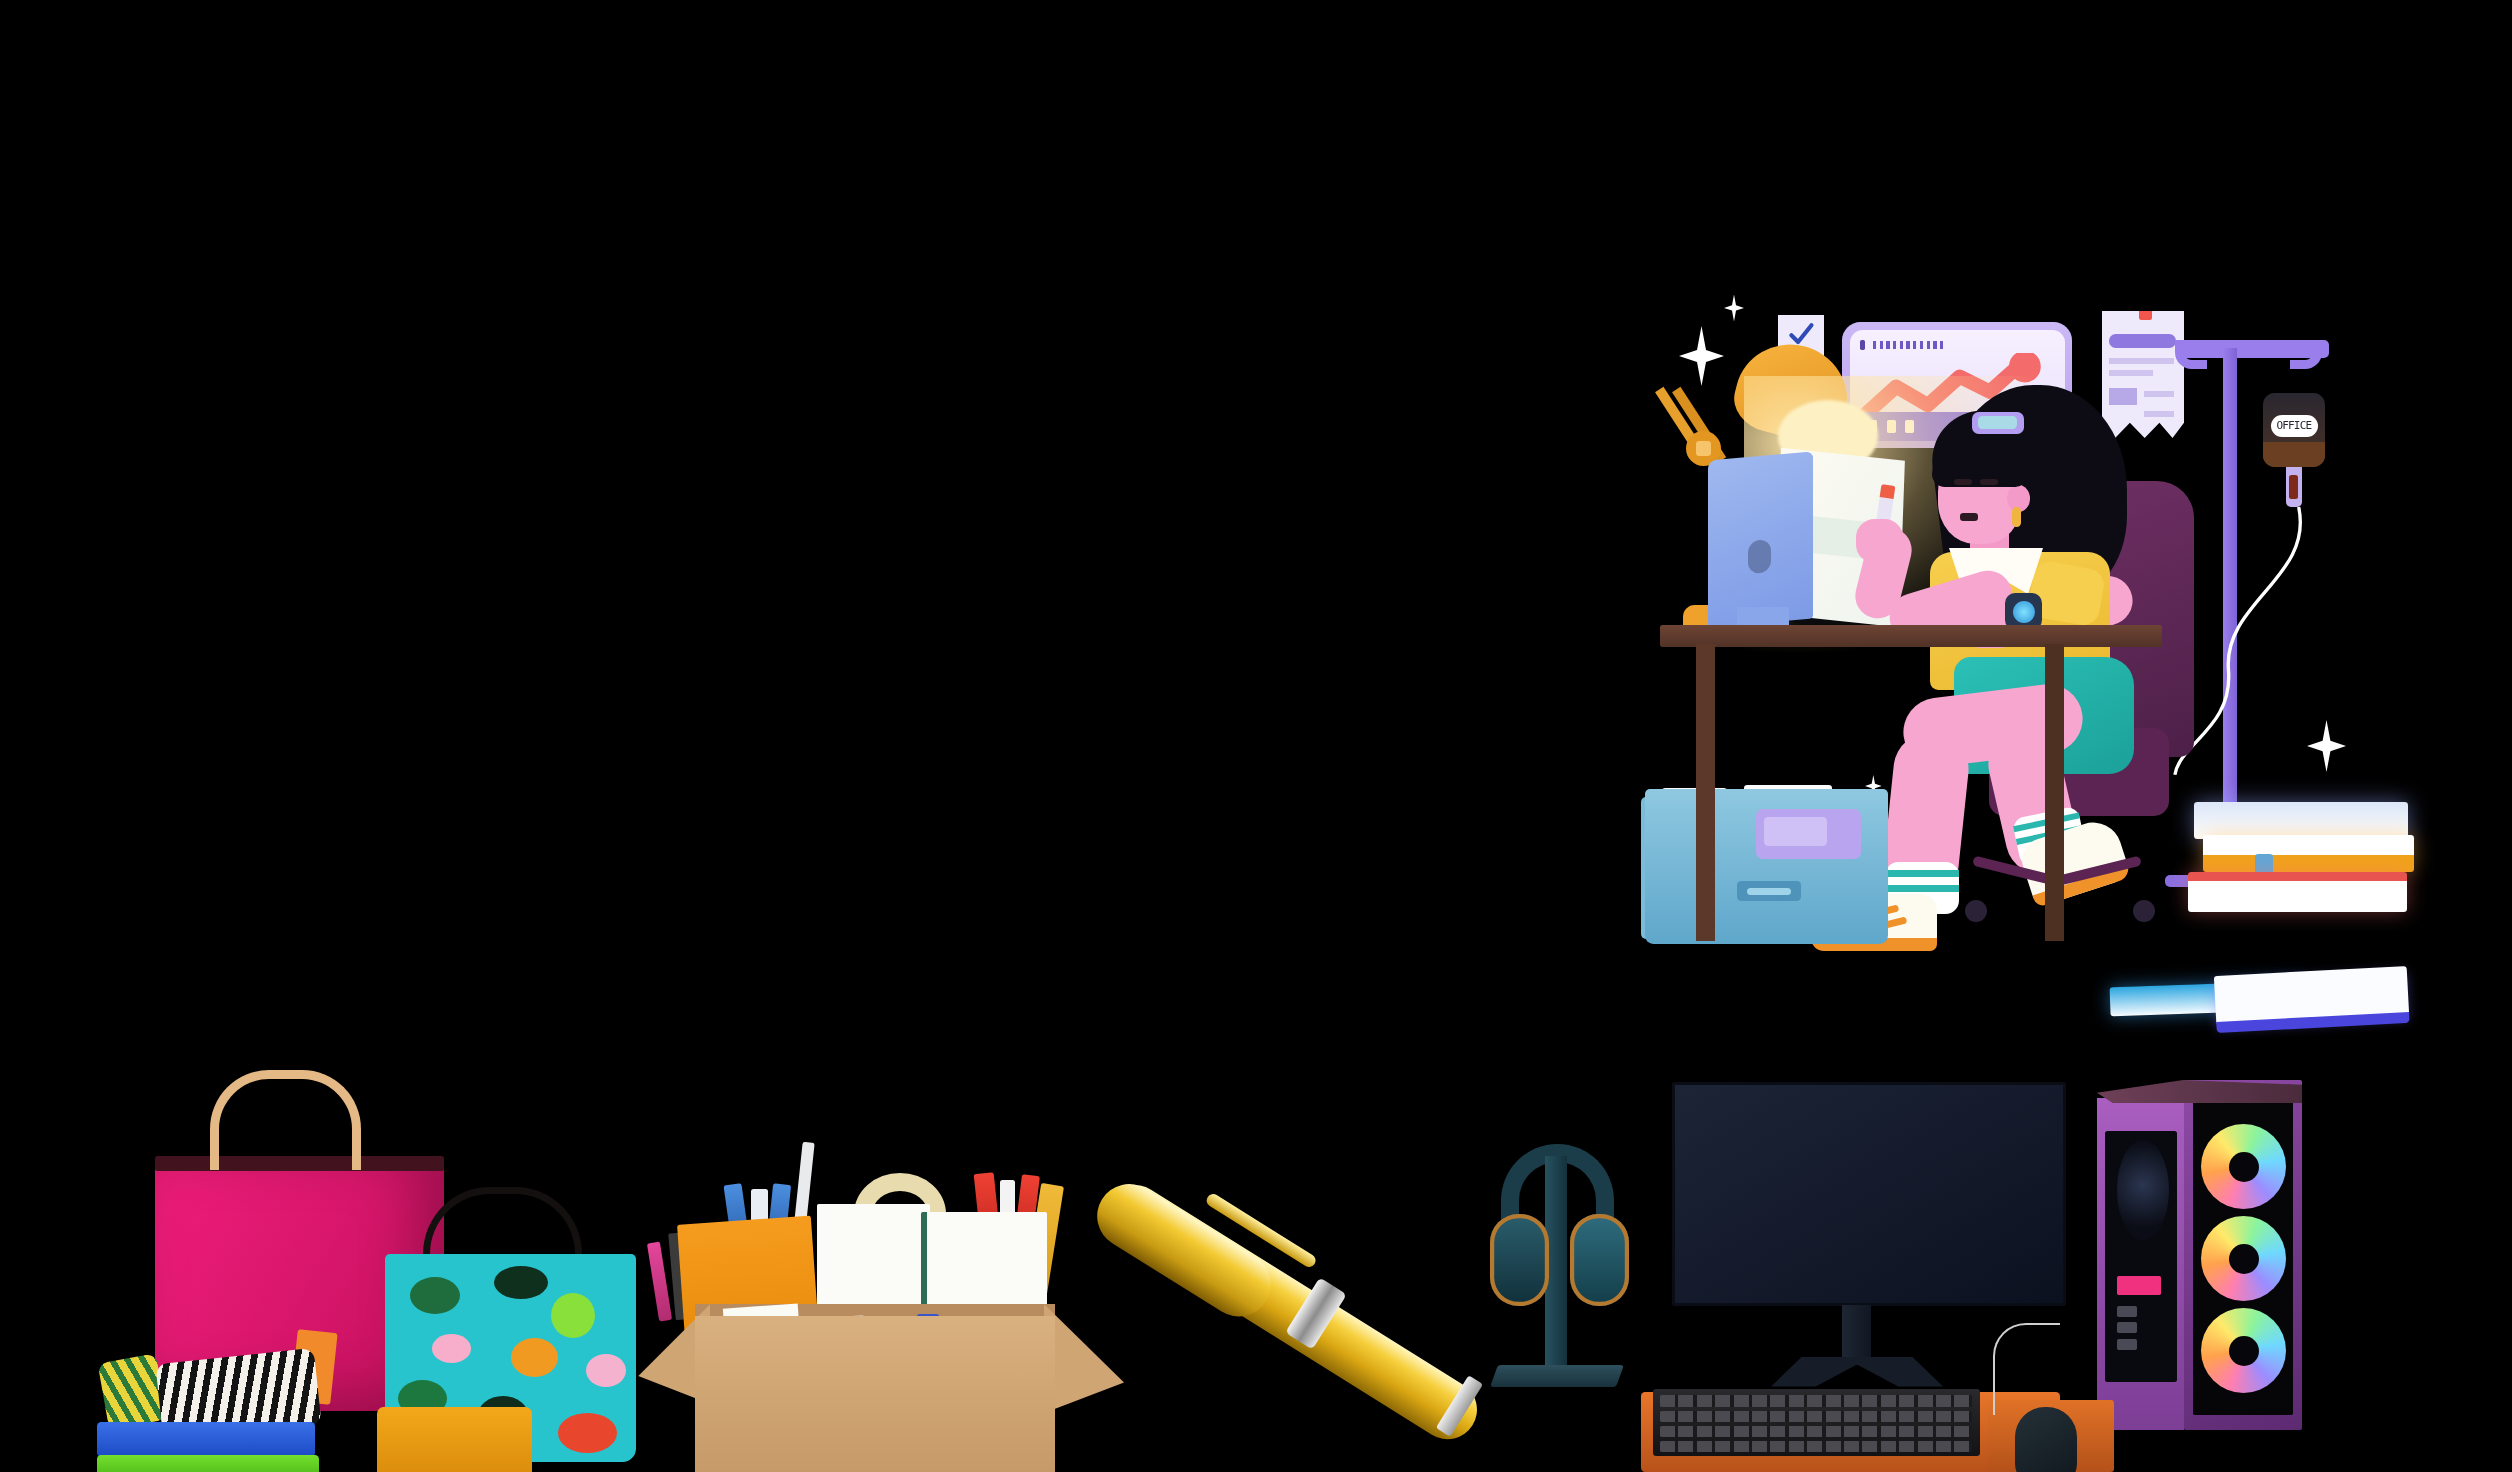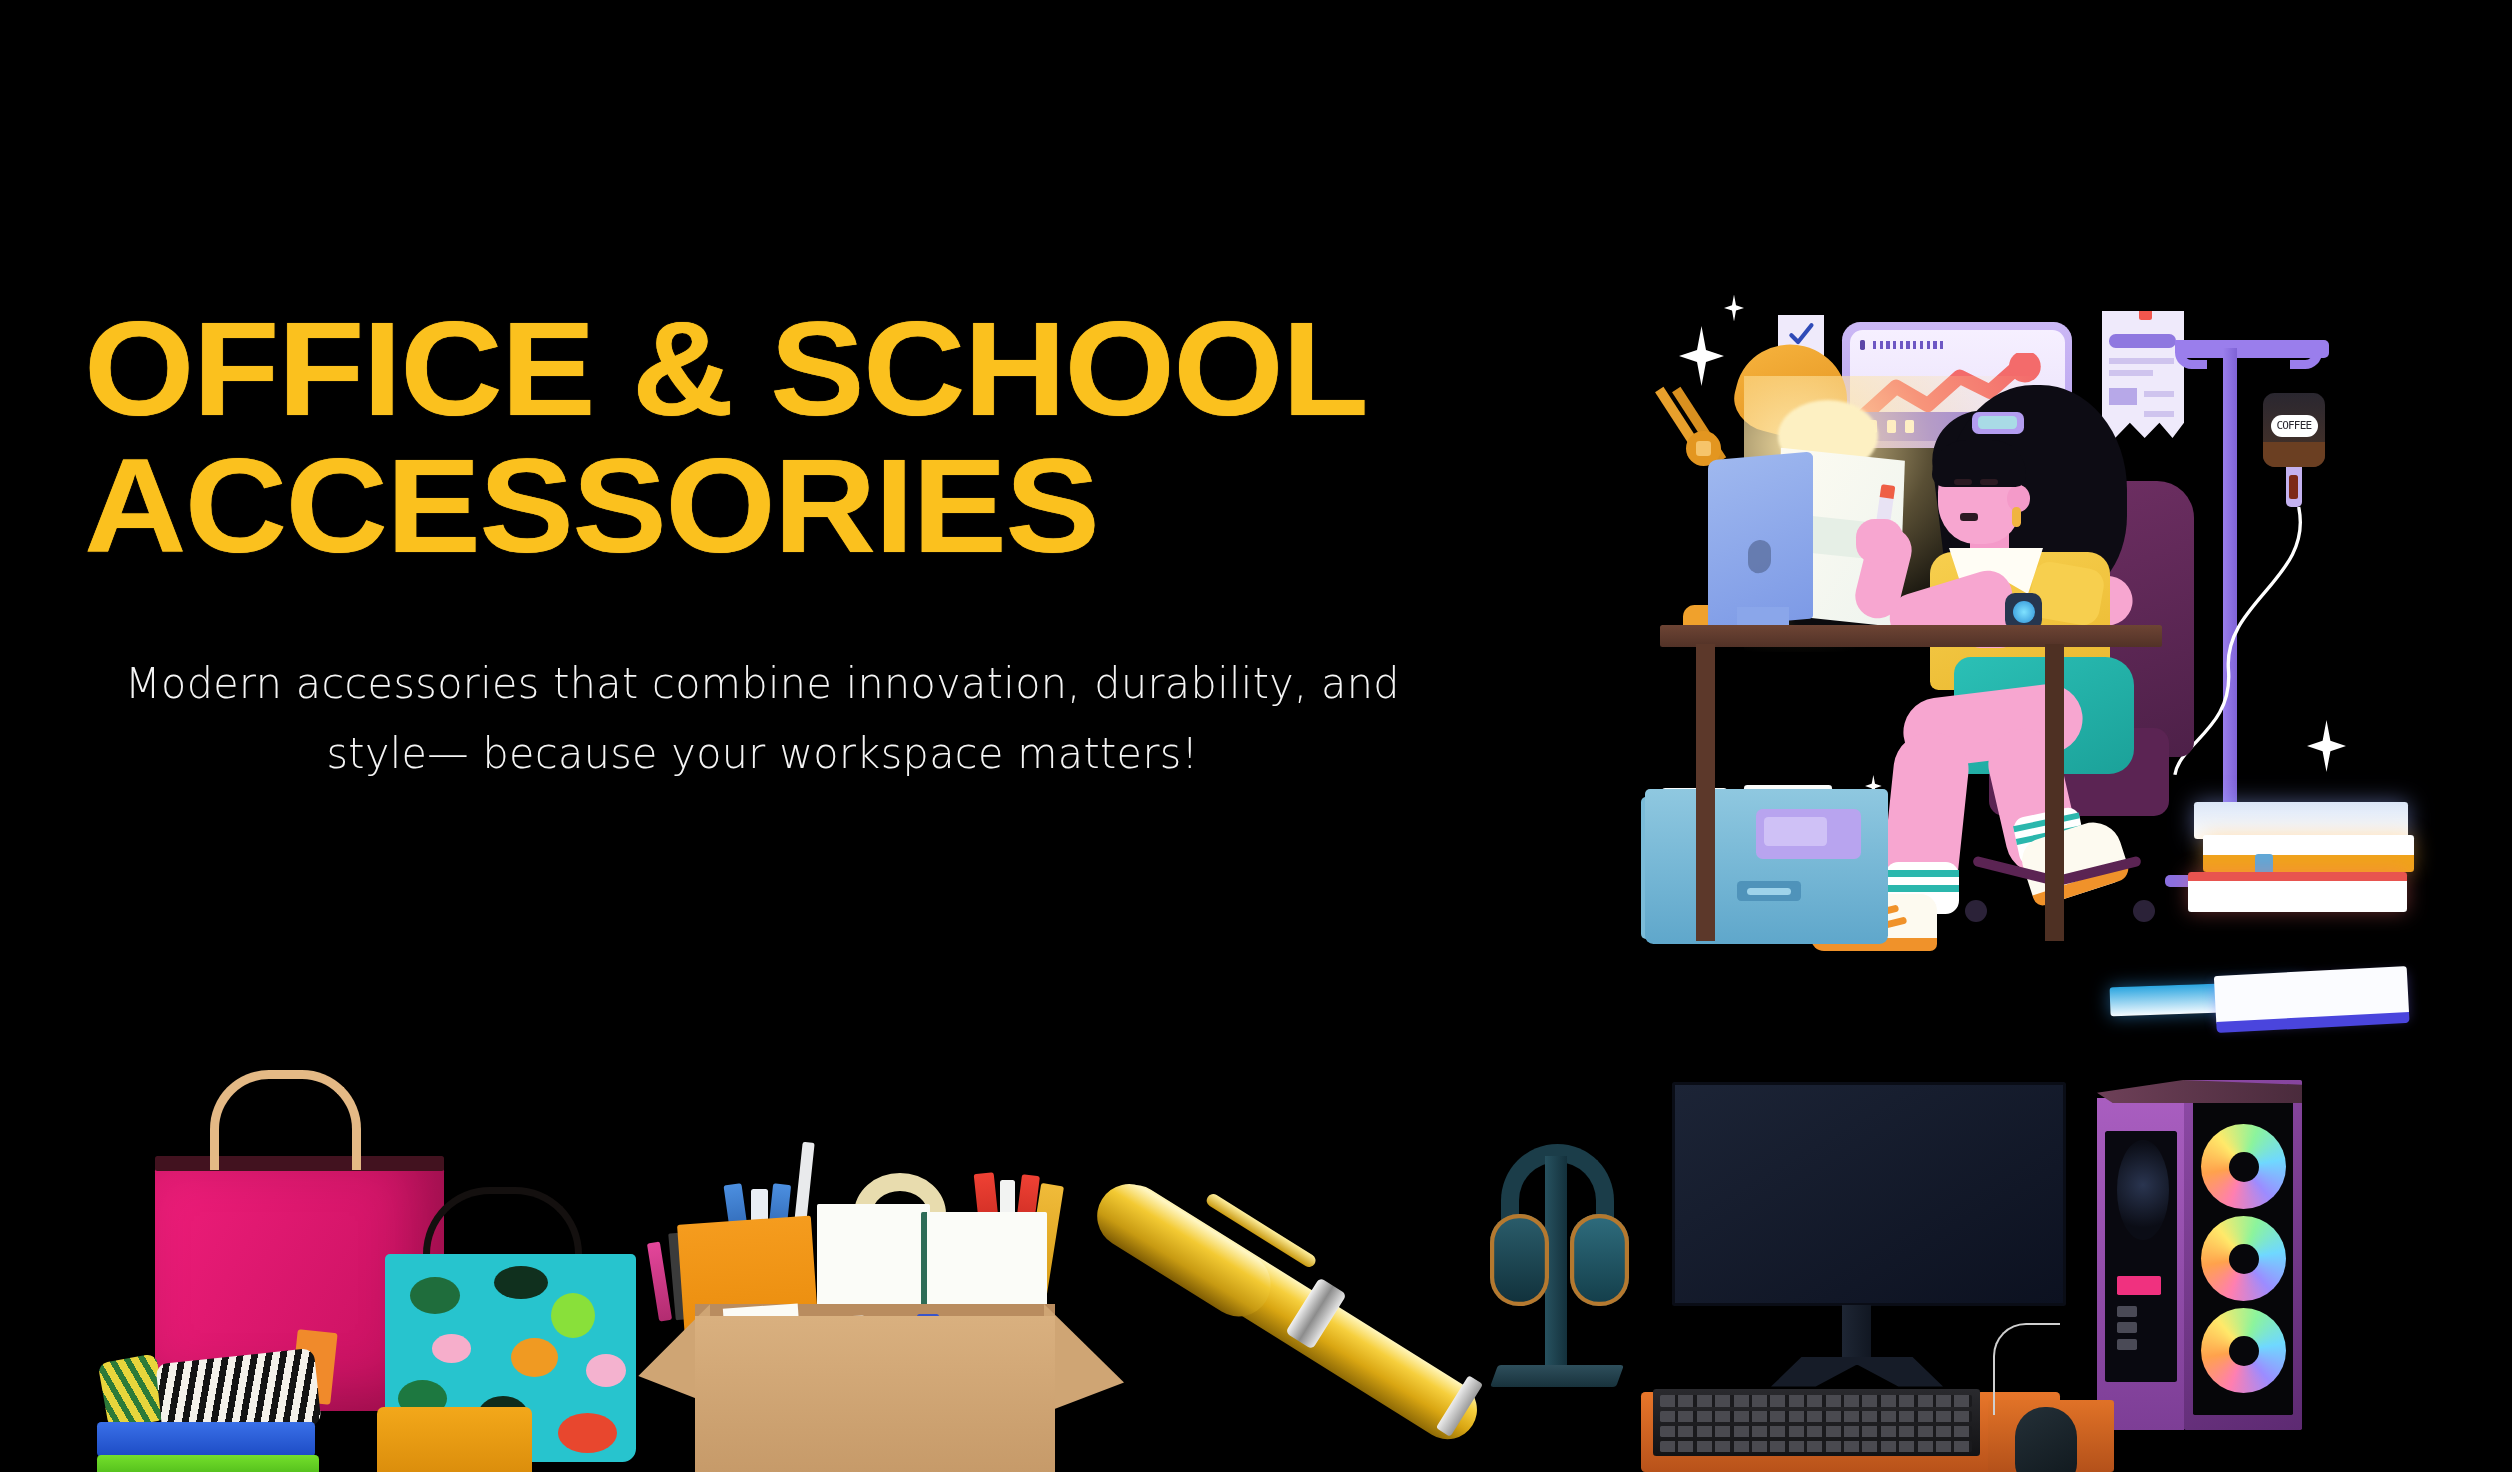--- a/index.html
+++ b/index.html
@@ -248,25 +248,20 @@
         background:conic-gradient(from 200deg,#ff7fb0,#ffa24c,#ffe96a,#8cf49c,#6fd8ff,#9c8cff,#ff7fb0);
         filter:blur(0.3px); }
   .fan::after{content:"";position:absolute;left:28px;top:28px;width:30px;height:30px;background:#07070b;border-radius:50%;}
   .tower .topcap{ position:absolute; left:0; top:0; width:205px; height:23.4px; background:linear-gradient(90deg,#6e4058,#4a2b3c); clip-path:polygon(8% 100%,100% 100%,100% 20%,42% 0,0 55%);}
 </style>
 </head>
 <body>
 
 <div class="banner">
 
-  <div class="copy">
-    <div class="headline">OFFICE &amp; SCHOOL
-ACCESSORIES</div>
-    <div class="subcopy">Modern accessories that combine innovation, durability, and style— because your workspace matters!</div>
-  </div>
 
   <div class="illus">
 
     <div class="il spark" style="left:42px;top:50px;width:45px;height:60px;"></div>
     <div class="il spark" style="left:87px;top:18.4px;width:20px;height:27px;"></div>
     <div class="il spark" style="left:670px;top:444px;width:39px;height:52px;"></div>
     <div class="il spark" style="left:228px;top:499px;width:16.7px;height:22px;"></div>
 
     <div class="il chartcard">
       <div class="inner">
@@ -301,21 +296,21 @@
       <div class="ln" style="top:100px;left:42px;width:30px;"></div>
     </div>
 
     <div class="il ivtop"></div>
     <div class="il ivhookL"></div>
     <div class="il ivhookR"></div>
     <div class="il ivpole"></div>
     <div class="il ivbase"></div>
     <div class="il coffeebag">
       <div class="lab">
-          <span>COFFEE</span>
+          <span>OFFICE</span>
         </div>
       <div class="liq"></div>
     </div>
     <div class="il drip"></div>
     <svg class="il ivtube" viewBox="0 0 180 330">
       <path d="M150 6 C 168 90, 60 120, 66 200 C 72 270, 8 288, 2 326" fill="none" stroke="#ffffff" stroke-width="4"></path>
     </svg>
 
     <div class="il lamparm1"></div>
     <div class="il lamparm2"></div>

